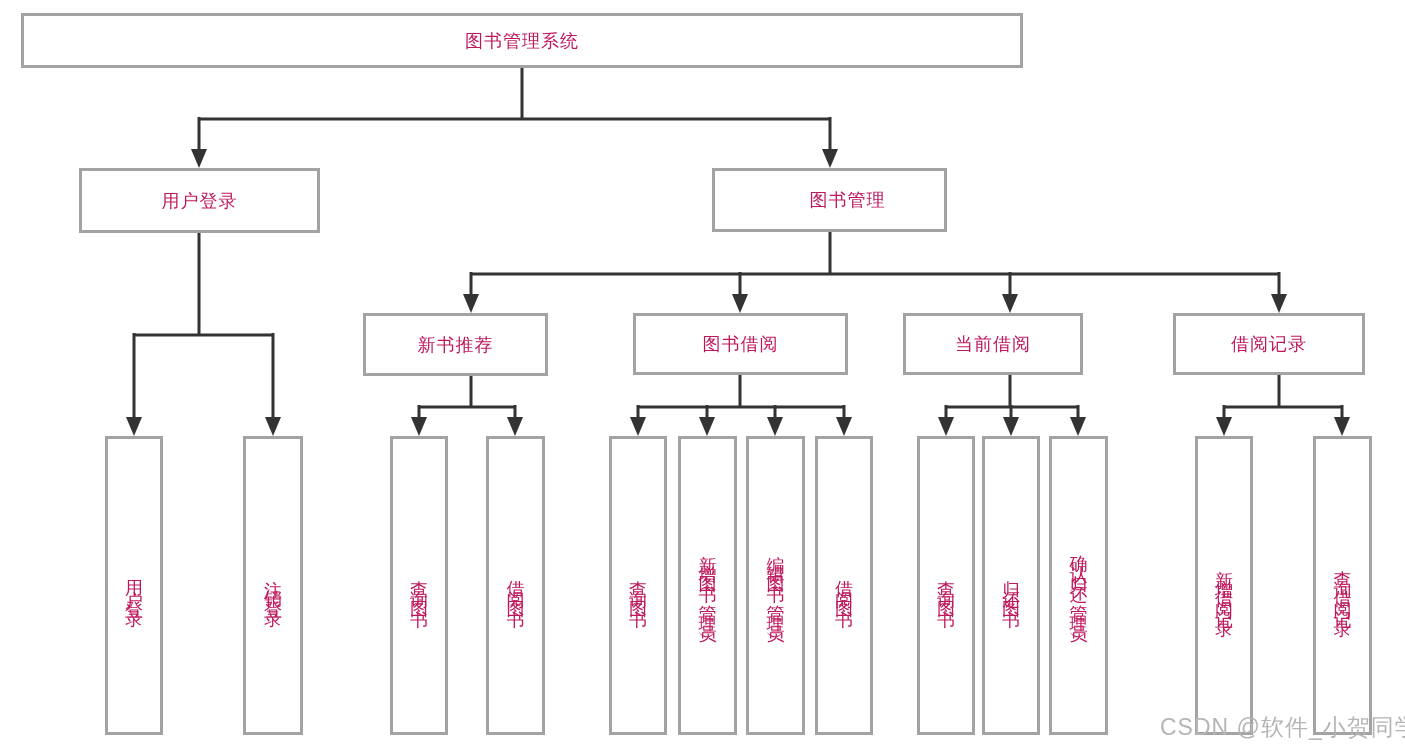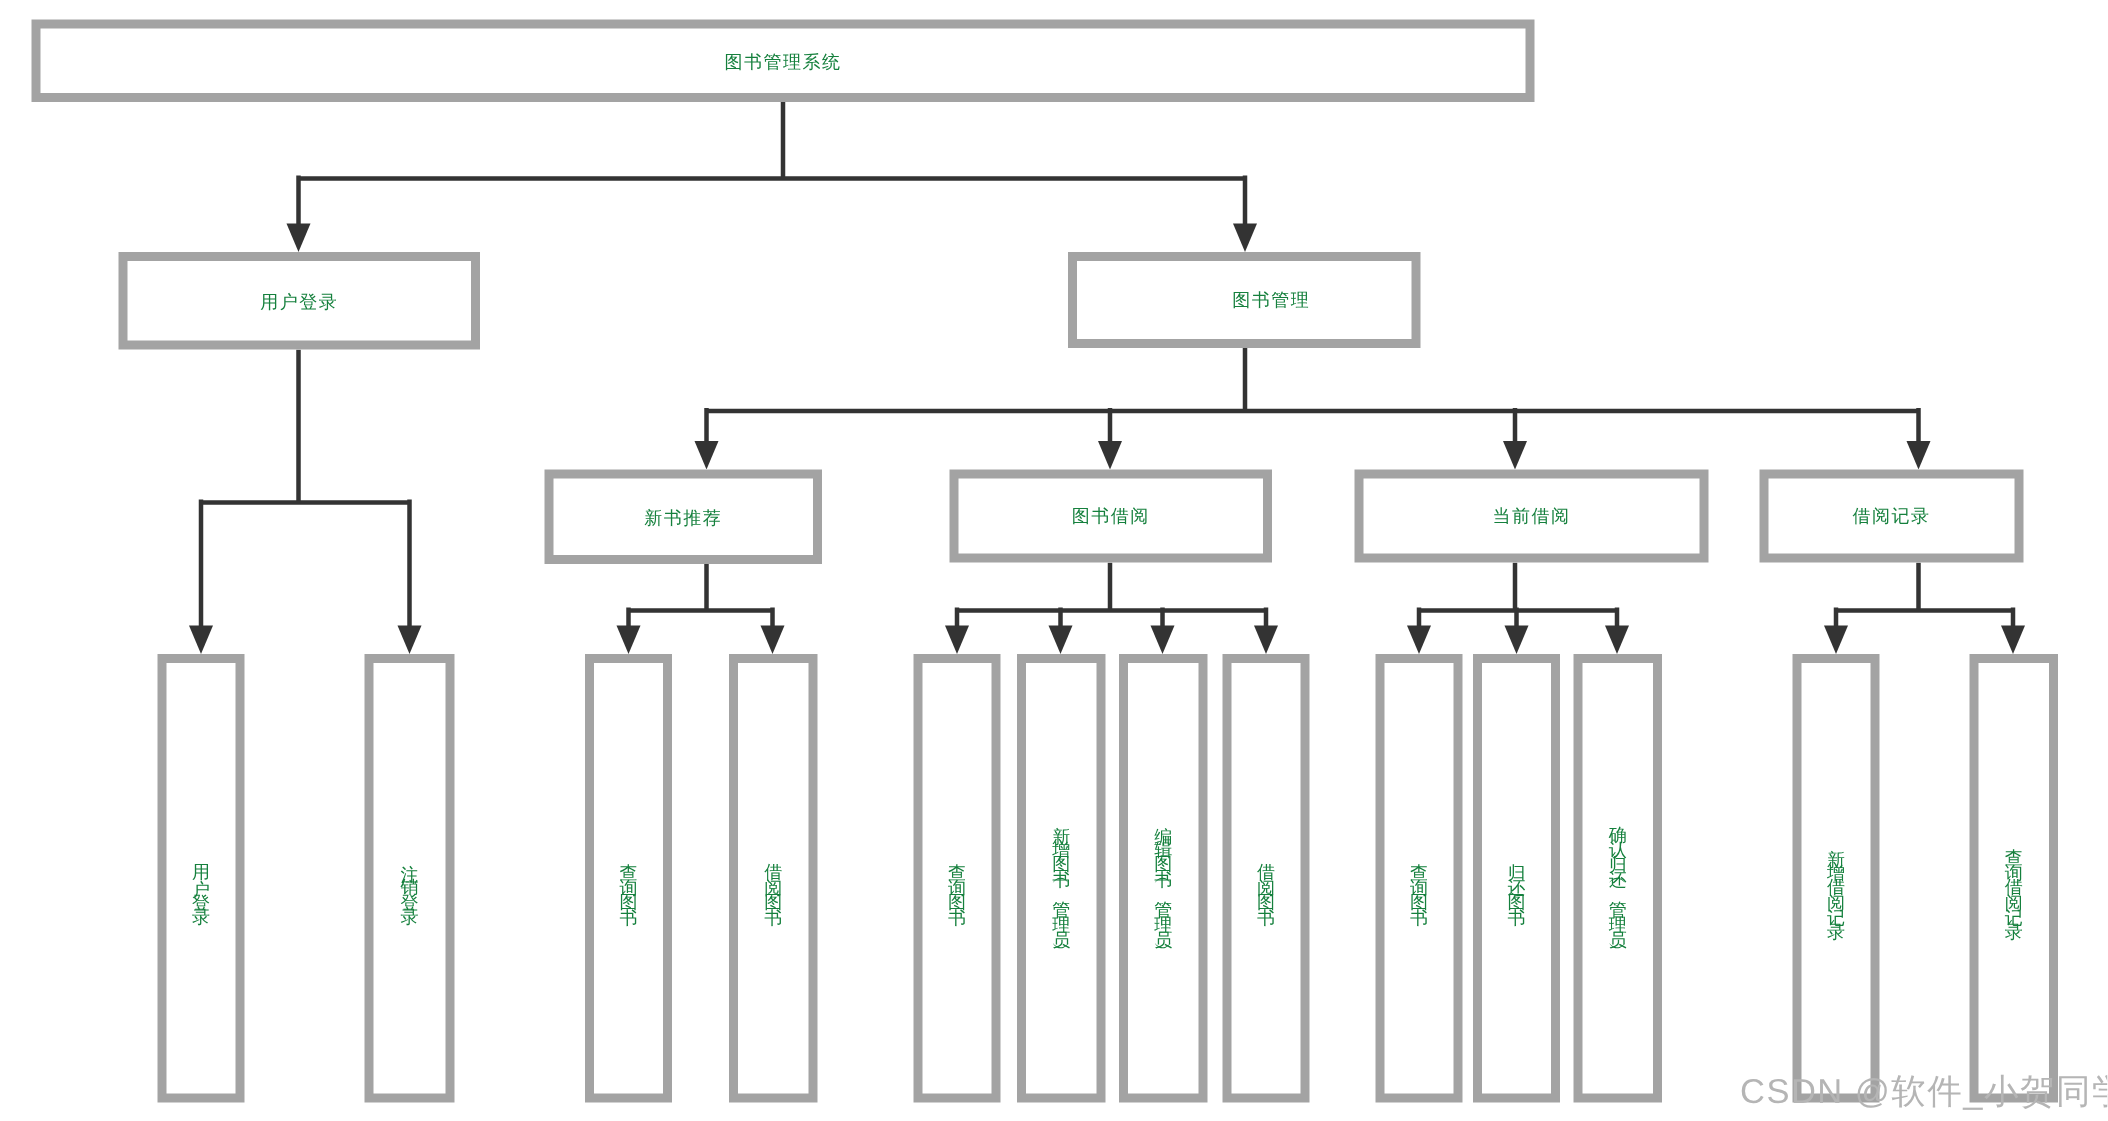--- a/index.html
+++ b/index.html
@@ -18,46 +18,46 @@
   .connectors {
     position: absolute;
     top: 0; left: 0;
     width: 1405px;
     height: 747px;
     z-index: 1;
   }
   .box {
     position: absolute;
     box-sizing: border-box;
-    border: 6px solid #a3a3a3;
+    border: 3px solid #a3a3a3;
     background: #ffffff;
-    color: #15803d;
+    color: #be185d;
     display: flex;
     align-items: center;
     justify-content: center;
     z-index: 2;
-    font-size: 12px;
+    font-size: 18px;
     line-height: 1;
   }
   .hbox {
     letter-spacing: 1px;
   }
   .vbox {
     writing-mode: vertical-rl;
     text-orientation: mixed;
     letter-spacing: 10px;
   }
   
   .n-root   { left: 21px;   top: 13px;  width: 1002px; height: 55px; }
   .n-login  { left: 79px;   top: 168px; width: 241px;  height: 65px; }
   .n-mgmt   { left: 712px;  top: 168px; width: 235px;  height: 64px; padding-left: 36px; }
   .n-nb     { left: 363px;  top: 313px; width: 185px;  height: 63px; }
   .n-bb     { left: 633px;  top: 313px; width: 215px;  height: 62px; }
-  .n-cb     { left: 903px;  top: 313px; width: 236px;  height: 62px; }
-  .n-br     { left: 1173px; top: 313px; width: 176px;  height: 62px; text-align: center; }
+  .n-cb     { left: 903px;  top: 313px; width: 180px;  height: 62px; }
+  .n-br     { left: 1173px; top: 313px; width: 192px;  height: 62px; text-align: center; }
   .lf { top: 436px; height: 299px; width: 58px; }
   .l-ul1  { left: 105px; }
   .l-ul2  { left: 243px; width: 60px; }
   .l-nb1  { left: 390px; }
   .l-nb2  { left: 486px; width: 59px; }
   .l-bb1  { left: 609px; }
   .l-bb2  { left: 678px; width: 59px; }
   .l-bb3  { left: 746px; width: 59px; }
   .l-bb4  { left: 815px; }
   .l-cb1  { left: 917px; }

